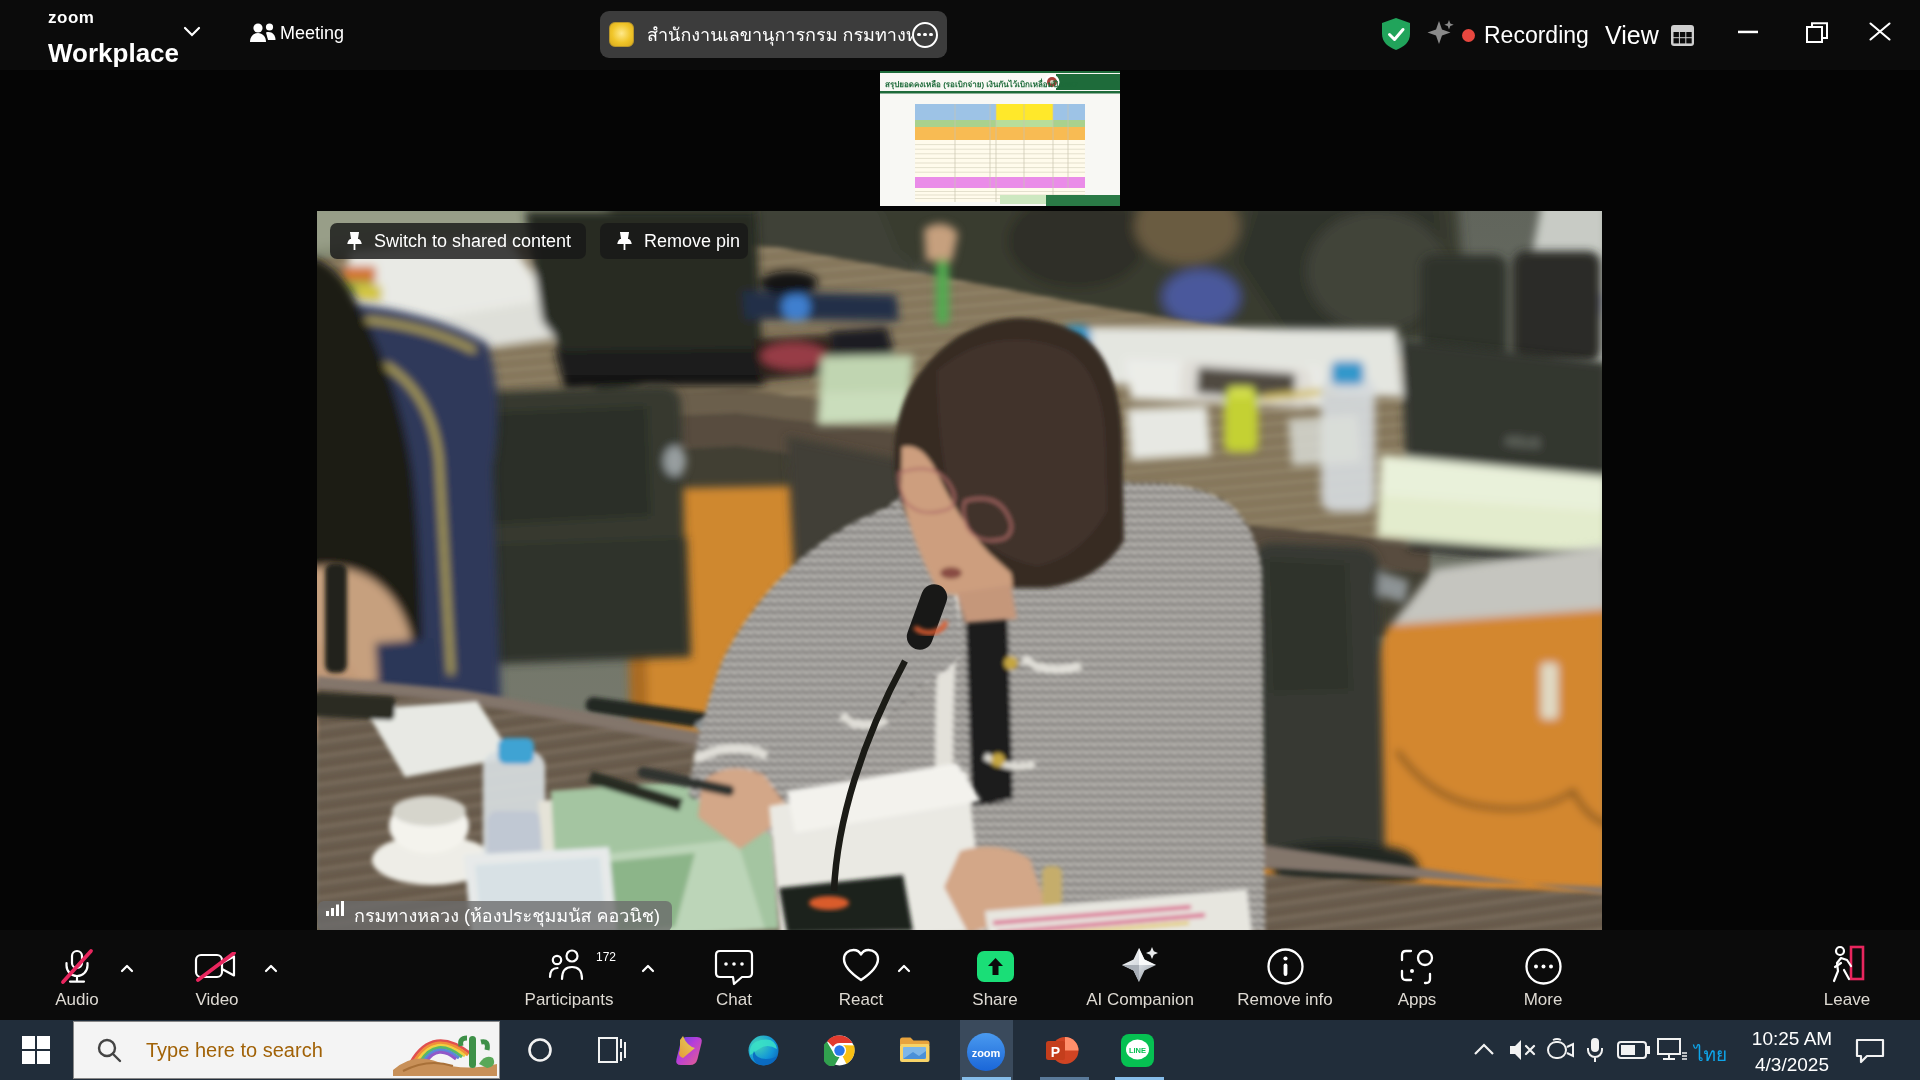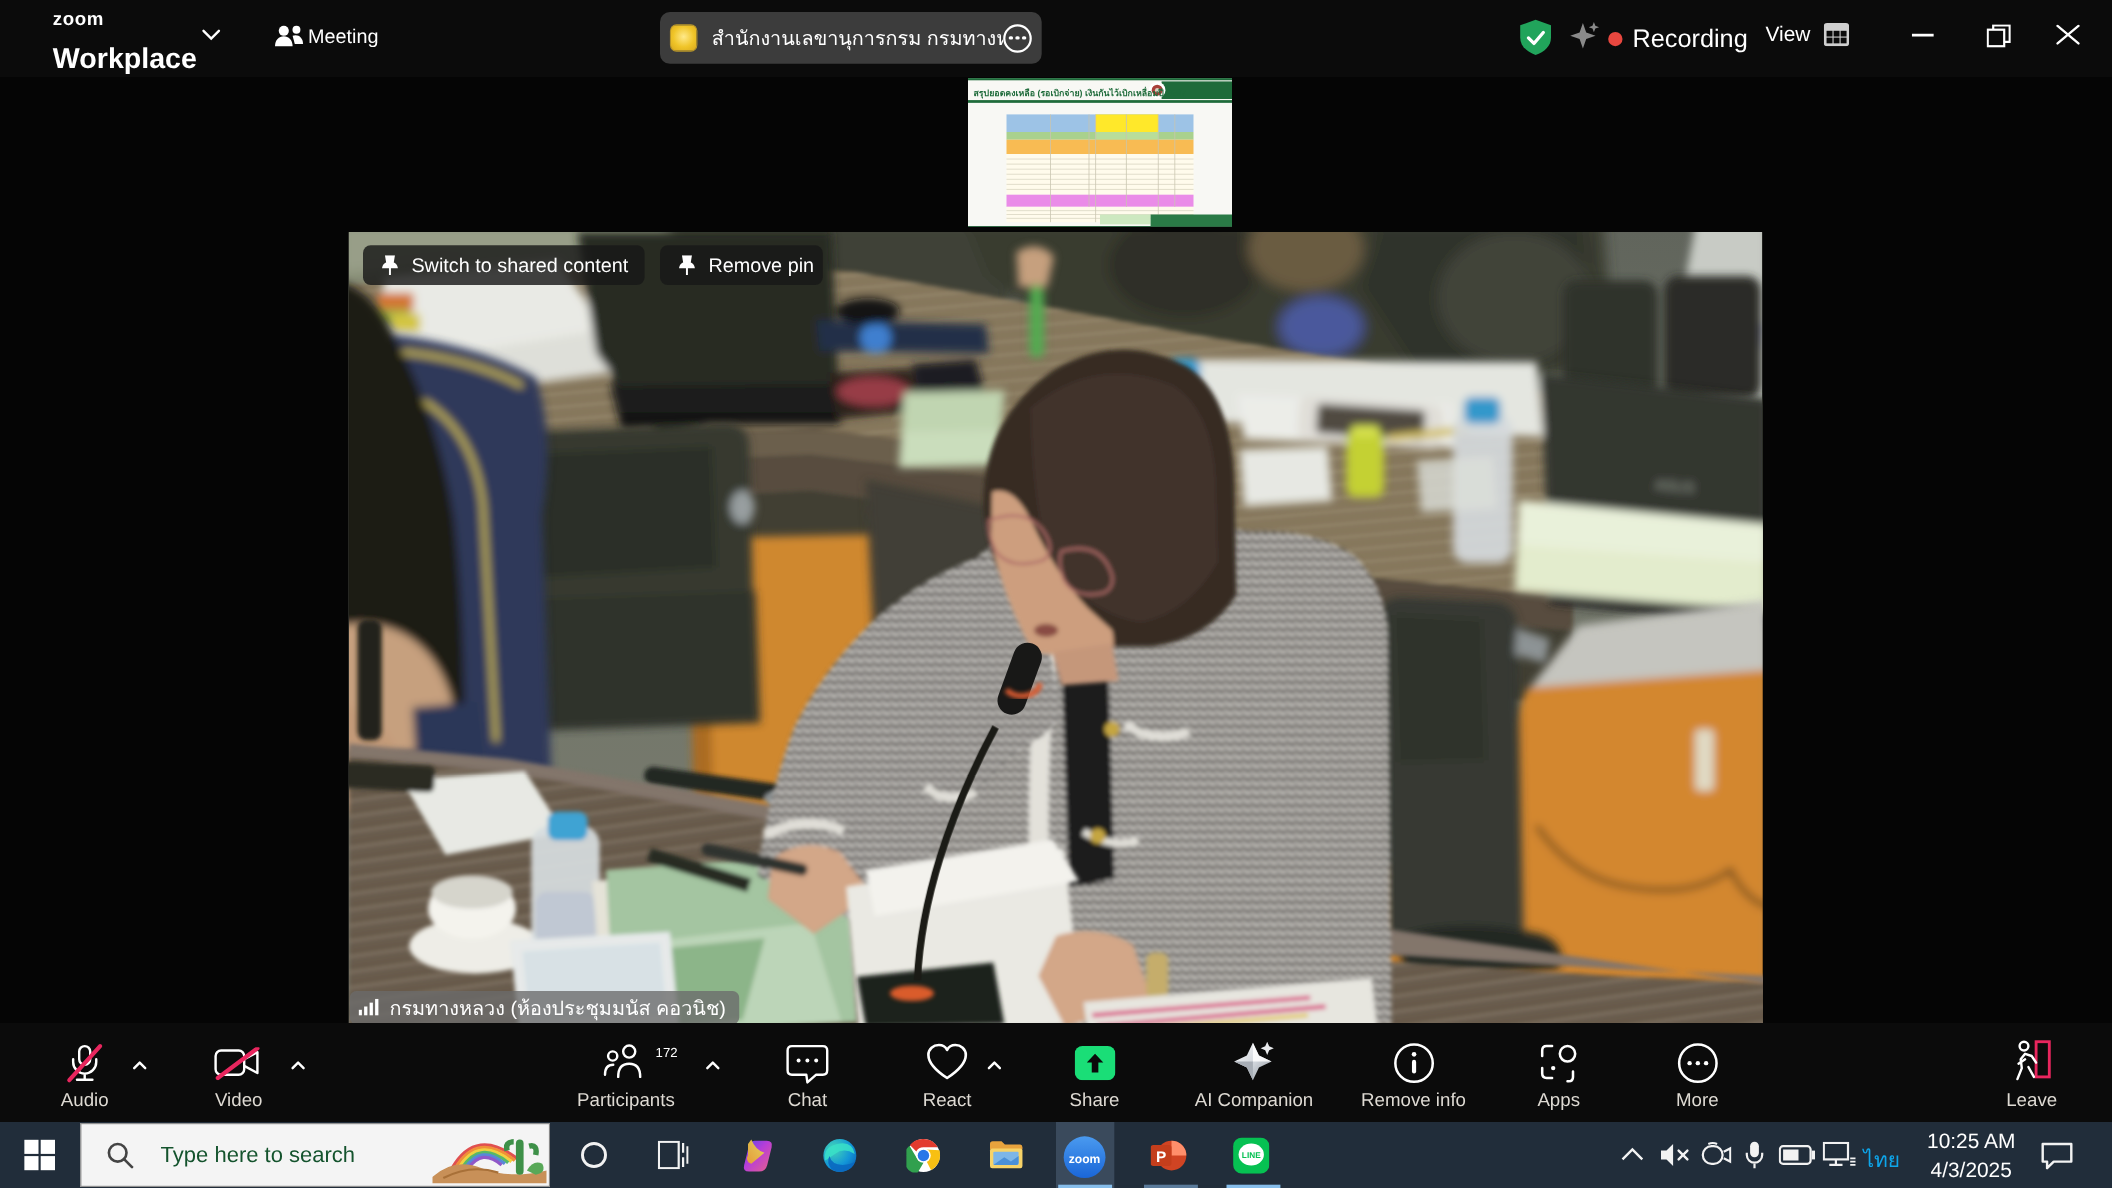--- a/index.html
+++ b/index.html
@@ -19,46 +19,46 @@
           display:flex; align-items:center; color:#fff; }
   #pill .gold { width:25px; height:25px; margin-left:9px; border-radius:6px; flex:0 0 25px;
      background:radial-gradient(circle at 50% 45%, #ffe98a 0%, #f0c529 55%, #d8a81c 100%);
      border:1px solid #b8962a; position:relative; }
   #pill .thtxt { font-size:18px; margin-left:13px; white-space:nowrap; overflow:hidden; }
   #pill .dots { margin-left:auto; margin-right:9px; flex:0 0 26px; width:26px; height:26px; border:2px solid #fff; border-radius:50%;
      display:flex; align-items:center; justify-content:center; gap:2.5px; }
   #pill .dots i { width:3.5px; height:3.5px; background:#fff; border-radius:50%; display:block; }
   #rec { left:1462px; top:22px; display:flex; align-items:center; gap:9px; color:#fff; font-size:23px; }
   #rec .dot { width:13px; height:13px; border-radius:50%; background:#e8473f; }
-  #viewtxt { left:1605px; top:21px; color:#fff; font-size:19px; display:flex; gap:12px; }
+  #viewtxt { left:1605px; top:21px; color:#fff; font-size:25px; display:flex; gap:12px; align-items:center; }
 
   
   #thumb { left:880px; top:71px; width:240px; height:135px; background:#15803d; overflow:hidden; }
 
   
   #video { left:317px; top:211px; width:1285px; height:720px; overflow:hidden; background:#6a6f62; }
   .pinbtn { position:absolute; top:12px; white-space:nowrap; }
   .pinbtn svg { flex:0 0 auto; }
   .pinbtn { height:36px; background:rgba(25,25,25,0.82); border-radius:7px;
      color:#fff; font-size:18px; display:flex; align-items:center; gap:11px; padding:15px 16px; }
   #vlabel { position:absolute; left:1px; bottom:0px; height:30px; background:rgba(108,108,108,0.78); border-radius:6px;
-     color:#fff; font-size:18px; display:flex; align-items:center; gap:9px; padding:0 12px 0 8px; }
+     color:#fff; font-size:18px; display:flex; gap:9px; padding:0 12px 0 8px; }
 
   
   #toolbar { left:0; top:930px; width:1920px; height:90px; background:#0b0b0b; color:#ededed; }
   .tb { position:absolute; top:0; text-align:center; }
   .tb .lbl { position:absolute; top:60px; width:200px; left:50%; transform:translateX(-50%);
              font-size:17px; color:#dedad3; }
   .chev { position:absolute; }
 
   
   #taskbar { left:0; top:1020px; width:1920px; height:60px; background:#212d3a; }
   #search { left:73px; top:1021px; width:427px; height:58px; background:#f4f4f4; border:1px solid #888;
             display:flex; align-items:center; }
-  #search .stxt { color:#14532d; font-size:20px; margin-left:24px; }
+  #search .stxt { color:#a16207; font-size:20px; margin-left:24px; }
   #clock { left:1742px; top:1026px; width:100px; color:#fff; font-size:19px; text-align:center; line-height:1.35; }
 </style>
 </head>
 <body>
 <div id="stage">
 
   <div class="abs" id="topbar"></div>
   <div class="abs" id="zoomlogo">
       <div class="z1">zoom</div>
       <div class="z2">Workplace</div>

